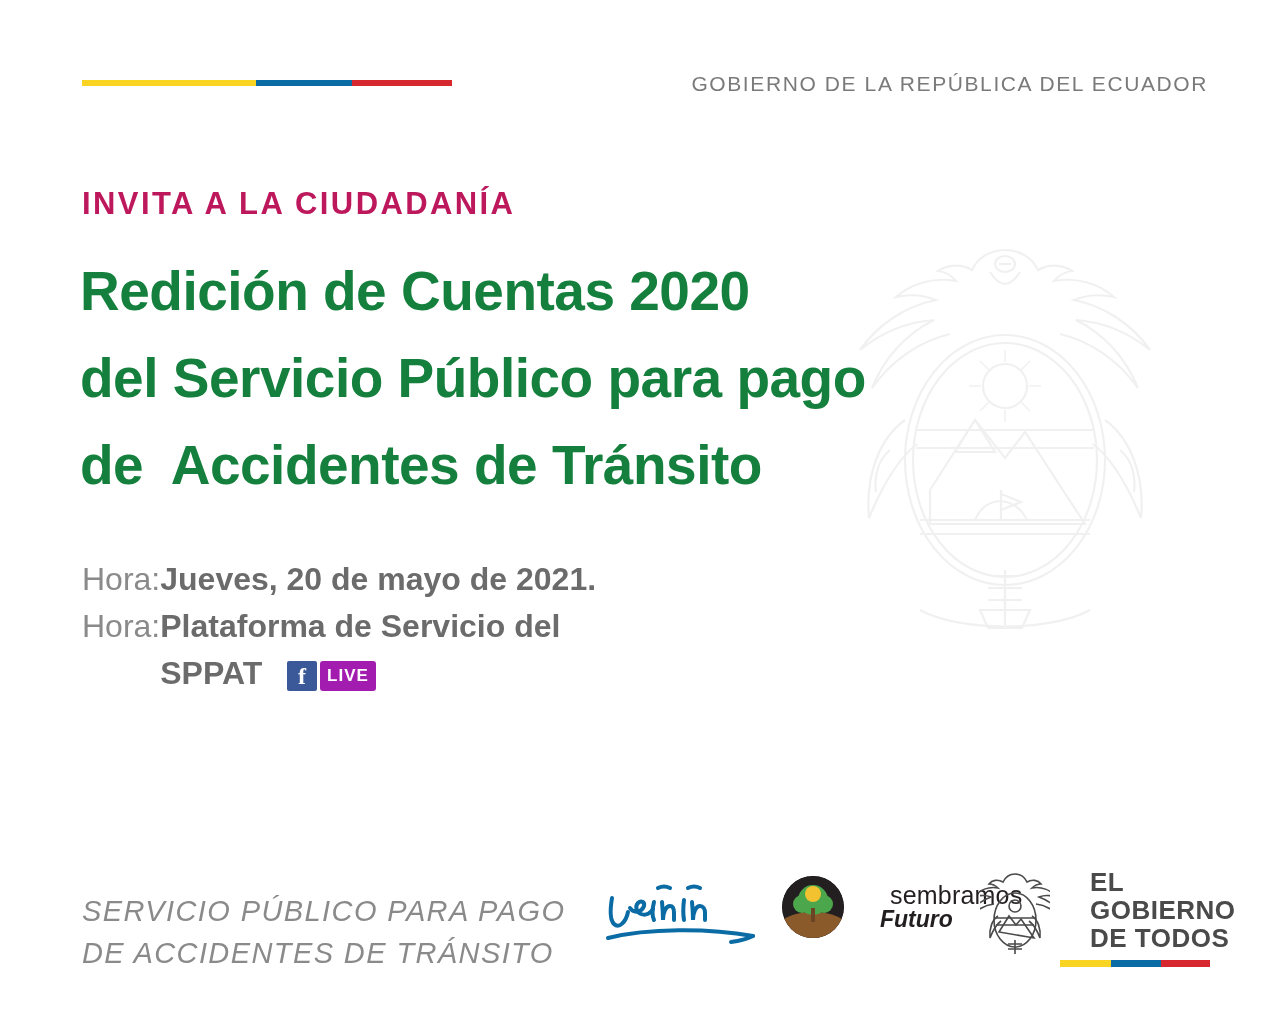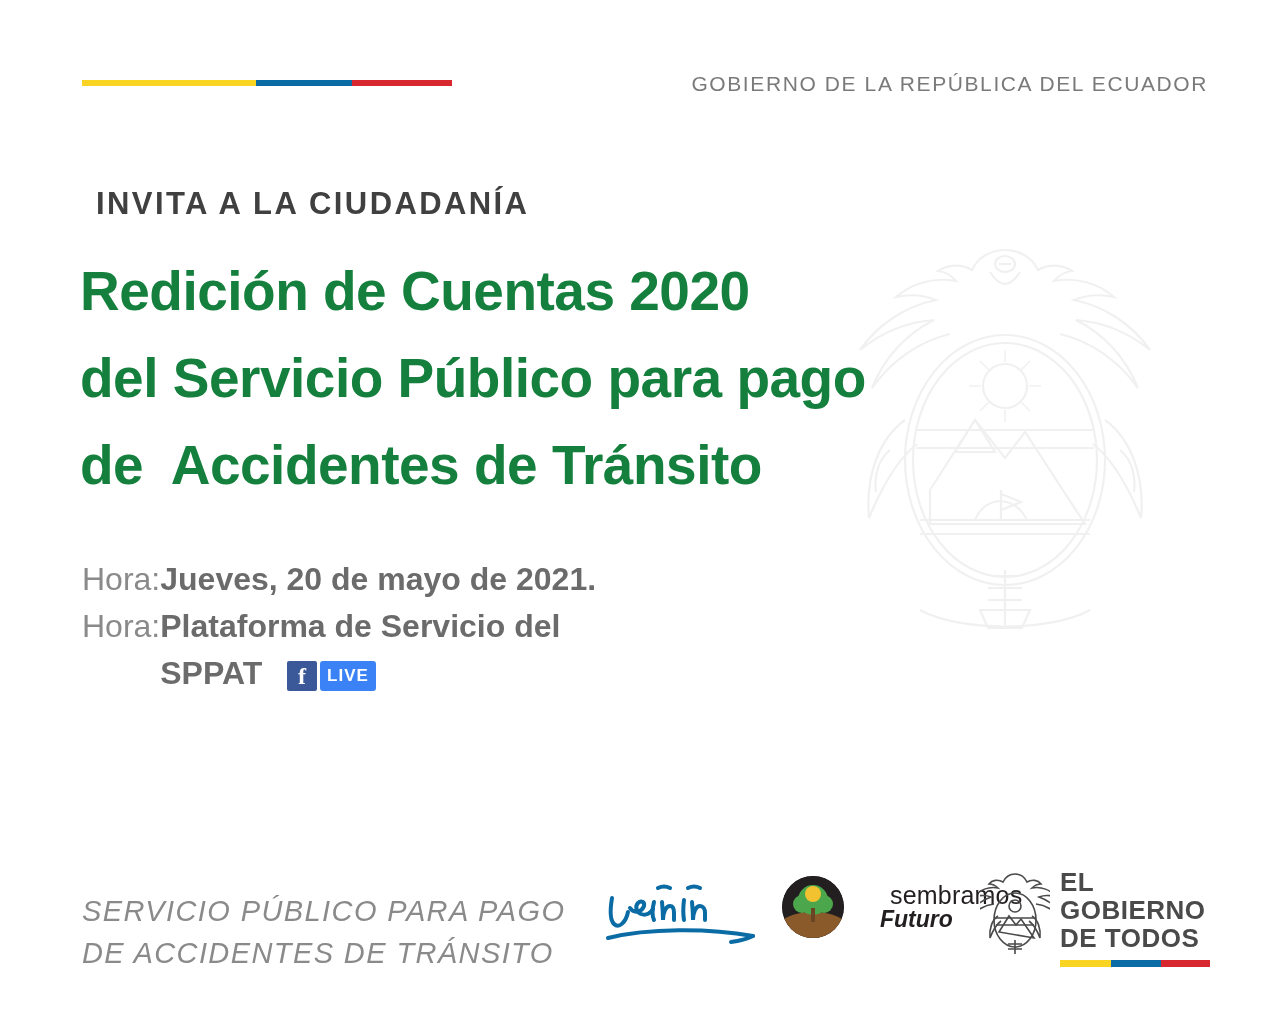--- a/index.html
+++ b/index.html
@@ -49,25 +49,25 @@
     width: 470px;
     height: 470px;
     opacity: 0.5;
     pointer-events: none;
   }
 
   
   .invite {
     position: absolute;
     top: 186px;
-    left: 96px;
+    left: 82px;
     font-size: 31px;
     font-weight: 700;
     letter-spacing: 2.4px;
-    color: #404040;
+    color: #be185d;
   }
 
   .headline {
     position: absolute;
     top: 248px;
     left: 80px;
     width: 1000px;
     font-size: 55px;
     font-weight: 700;
     line-height: 1.58;
@@ -102,21 +102,21 @@
     color: #fff;
     font-family: "Liberation Serif", serif;
     font-weight: 700;
     font-size: 24px;
     line-height: 30px;
     text-align: center;
     border-radius: 2px;
   }
   .live-box {
     height: 30px;
-    background: #3b82f6;
+    background: #a21caf;
     color: #fff;
     font-size: 17px;
     font-weight: 700;
     letter-spacing: 1px;
     line-height: 30px;
     padding: 0 7px;
     border-radius: 3px;
     margin-left: 3px;
   }
 
@@ -170,20 +170,21 @@
     display: flex;
     align-items: flex-start;
     gap: 10px;
   }
   .gt-text {
     color: #4a4a4a;
     font-weight: 700;
     font-size: 26px;
     line-height: 1.08;
     letter-spacing: .5px;
+    margin-left: 30px;
   }
   .gt-flag {
     margin-top: 8px;
     width: 150px;
     height: 7px;
     display: flex;
   }
   .gt-flag span { display: block; height: 100%; }
 </style>
 </head>

